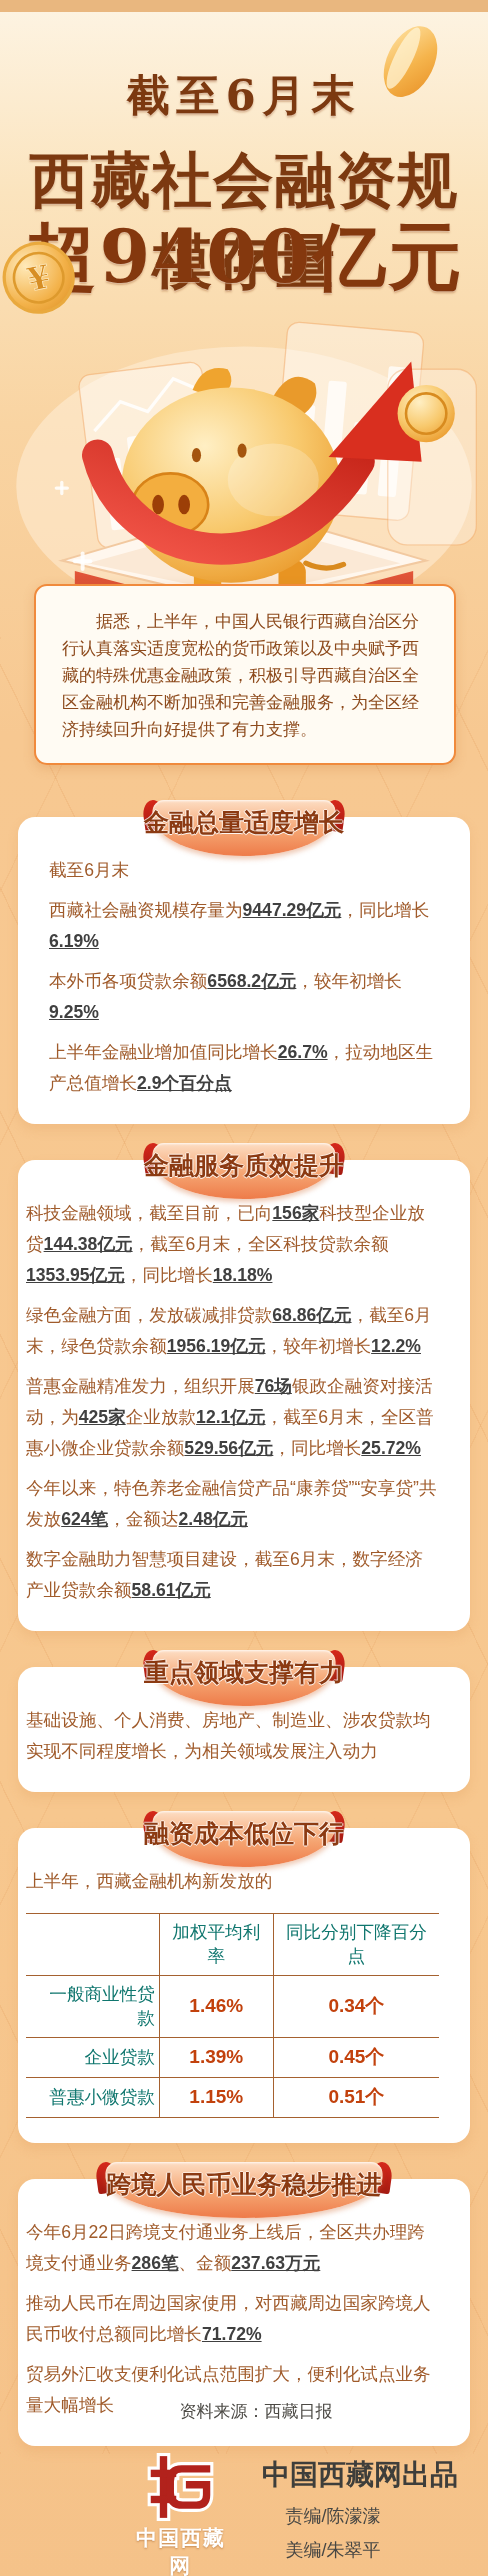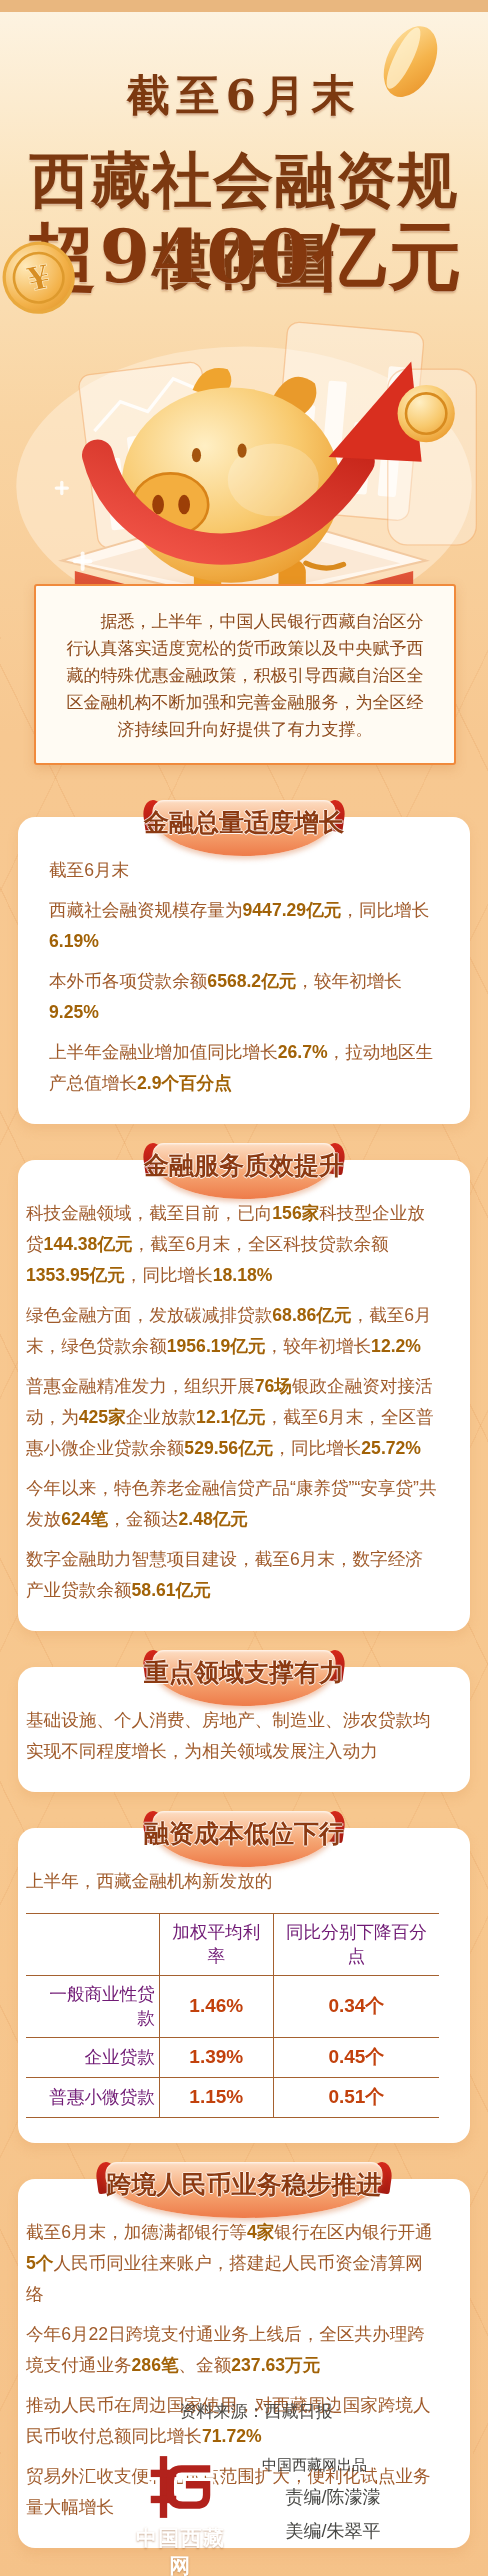--- a/index.html
+++ b/index.html
@@ -14,22 +14,22 @@
       font-weight:700;color:#7C3910;text-shadow:0 2px 2px rgba(150,72,20,.35),0 0.7px 0 rgba(255,255,255,.5);}
   .ht.l1{top:55px;font-size:43px;letter-spacing:6.5px;}
   .ht.l2{top:129px;font-size:60px;letter-spacing:1.3px;}
   .ht.l3{top:197px;font-size:73px;letter-spacing:2.6px;color:#84380E;}
   
   .hero{position:absolute;top:279px;left:0;width:488px;height:314px;z-index:0;}
   .coin-tr{position:absolute;top:9px;left:365px;width:91px;height:85px;}
   .coin-left{position:absolute;top:215px;left:1.3px;width:78px;height:104px;}
   
   .intro-card{position:absolute;top:572px;left:34px;width:422px;box-sizing:border-box;z-index:2;
-    background:#FFFBF3;border:2px solid #F08A3C;border-radius:3px;padding:22px 26px 19.5px;
-    box-shadow:0 3.9px 10.4px rgba(205,120,50,.25);text-align:center;}
+    background:#FFFBF3;border:2px solid #F08A3C;border-radius:13px;padding:22px 26px 19.5px;
+    box-shadow:0 3.9px 10.4px rgba(205,120,50,.25);}
   .intro-card p{margin:0;font-size:17px;line-height:27px;color:#8D4A1C;text-indent:2em;}
   
   .sections{position:absolute;top:805px;left:18px;width:452px;z-index:1;}
   .card{position:relative;background:#FFFFFF;border-radius:17px;box-sizing:border-box;
     padding:38px 31px 25px;box-shadow:0 5.2px 10.4px rgba(214,140,70,.18);}
   .card + .card{margin-top:36px;padding-left:8px;}
   .ribbon{position:absolute;top:-17px;left:50%;transform:translateX(-50%);width:203px;height:56px;z-index:3;}
   .card.wide .ribbon{width:297px;}
   .tip{position:absolute;top:0;width:21px;height:31px;background:linear-gradient(#D6281B,#A31A11);
     border-radius:50% 50% 2.6px 2.6px;z-index:0;}
@@ -37,39 +37,39 @@
   .tip.right{right:1.3px;transform:rotate(8deg);}
   .bowl{position:absolute;left:10.4px;right:10.4px;top:0;bottom:0;z-index:1;
     background:linear-gradient(180deg,#FDDEC4 0%,#F5A471 55%,#EE7B49 100%);
     border-radius:11.7px 11.7px 50% 50%/11.7px 11.7px 72% 72%;
     box-shadow:0 3.3px 5.2px rgba(210,105,48,.35), inset 0 1.3px 2px rgba(255,255,255,.7);}
   .ribbon .txt{position:relative;z-index:2;display:block;text-align:center;padding-top:10.4px;
     font-size:25px;line-height:1;font-weight:700;color:#8C3A12;
     text-shadow:0 1.3px 0 rgba(255,255,255,.9),1.3px 0 0 rgba(255,255,255,.6),-1.3px 0 0 rgba(255,255,255,.6),0 -0.7px 0 rgba(255,255,255,.6);}
   .para{margin:0 0 9px;font-size:17.6px;line-height:31px;color:#A05B2B;}
   .para:last-child{margin-bottom:0;}
-  .b{font-weight:700;color:#a16207;}
+  .b{font-weight:700;color:#404040;text-decoration:underline;}
   
   .rate-table{width:100%;border-collapse:collapse;margin-top:15.6px;}
-  .rate-table th,.rate-table td{padding:6.5px 3.9px;font-weight:400;font-size:17.6px;color:#701a75;
+  .rate-table th,.rate-table td{padding:6.5px 3.9px;font-weight:400;font-size:17.6px;color:#0f766e;
     border-bottom:1.3px solid #A5612F;}
   .rate-table thead th{border-top:1.3px solid #A5612F;}
   .rate-table th+th,.rate-table td+td{border-left:1.3px solid #A5612F;text-align:center;}
   .rate-table td:first-child{text-align:right;padding-left:6.5px;}
   .rate-table tbody td:not(:first-child){font-weight:700;color:#c2410c;font-size:19px;}
   
   .source{position:absolute;top:2388px;left:12px;width:488px;text-align:center;font-size:17px;color:#4C4A45;z-index:1;}
   .footer{position:absolute;top:2437px;left:0;width:488px;height:139px;z-index:1;}
   .logo{position:absolute;left:135px;top:3.9px;width:91px;text-align:center;}
   .logo-name{margin-top:1.3px;font-size:21px;font-weight:700;color:#FFFFFF;letter-spacing:1.3px;
     text-shadow:0 1.3px 2px rgba(140,70,20,.45);text-align:center;}
   .logo-url{font-family:"DejaVu Sans Mono","Liberation Mono",monospace;font-size:11px;font-weight:700;
     color:#FFFFFF;letter-spacing:2.6px;text-shadow:0 0.7px 1.3px rgba(140,70,20,.45);}
   .credits{position:absolute;left:262px;top:6.5px;color:#3E3E3B;}
-  .credits .produced{font-size:15px;font-weight:400;margin:0;}
+  .credits .produced{font-size:28px;font-weight:700;margin:0;}
   .credits .cline{font-size:18px;margin:10.4px 0 0 23.4px;color:#474744;}
 </style>
 </head>
 <body>
 
 <div class="poster">
 
   <div class="grid-overlay"></div>
 
   <div class="ht l1">截至6月末</div>
@@ -273,21 +273,20 @@
         </div>
       </section>
       <section class="card wide">
         <div class="ribbon">
           <span class="tip left"></span>
           <span class="tip right"></span>
           <span class="bowl"></span>
           <span class="txt">跨境人民币业务稳步推进</span>
         </div>
         <div class="card-body">
-          <p class="para"><span>截至6月末，加德满都银行等</span><span class="b">4家</span><span>银行在区内银行开通</span><span class="b">5个</span><span>人民币同业往来账户，搭建起人民币资金清算网络</span></p>
           <p class="para"><span>今年6月22日跨境支付通业务上线后，全区共办理跨境支付通业务</span><span class="b">286笔</span><span>、金额</span><span class="b">237.63万元</span></p>
           <p class="para"><span>推动人民币在周边国家使用，对西藏周边国家跨境人民币收付总额同比增长</span><span class="b">71.72%</span></p>
           <p class="para"><span>贸易外汇收支便利化试点范围扩大，便利化试点业务量大幅增长</span></p>
         </div>
       </section>
     </main>
 
   <div class="source">资料来源：西藏日报</div>
 
   <footer class="footer">

